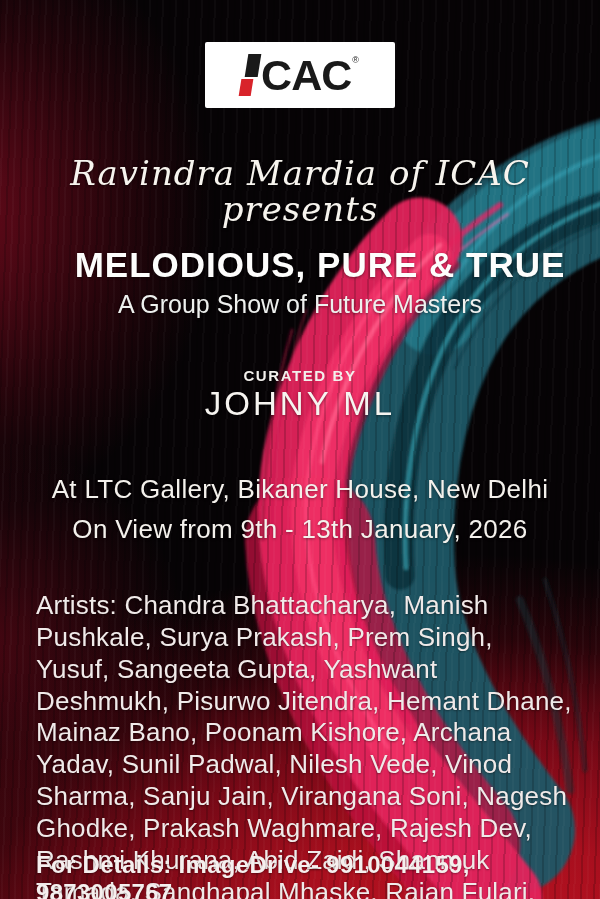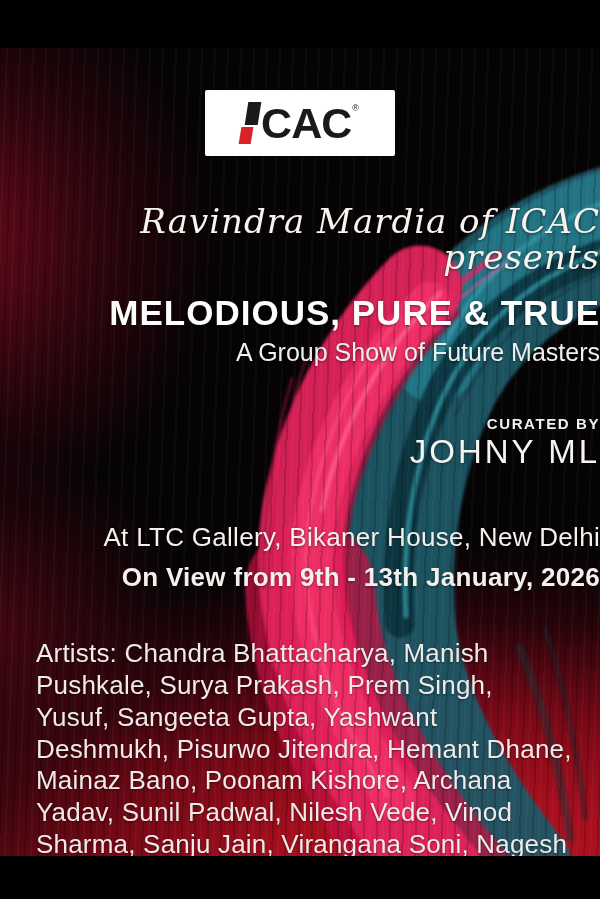--- a/index.html
+++ b/index.html
@@ -1,20 +1,19 @@
 <!DOCTYPE html>
 <html><head>
 <meta charset="utf-8">
 <style>
   html,body{margin:0;padding:0;background:#000;}
   .poster{
-    position:relative;width:600px;height:808px;overflow:hidden;
+    position:relative;width:600px;height:899px;overflow:hidden;
     font-family:"Liberation Sans",sans-serif;color:#f4f1ec;
     background:#4d7c0f;
-    margin-top:48px;
   }
   
   .bg-base{
     position:absolute;inset:0;
     background:
       radial-gradient(ellipse 135% 62% at 78% 110%, #c11321 0%, #a80f1e 28%, rgba(130,9,24,0.88) 46%, rgba(70,5,14,0.5) 63%, rgba(0,0,0,0) 78%),
       radial-gradient(ellipse 58% 46% at -6% 24%, rgba(112,10,28,0.9) 0%, rgba(64,6,16,0.55) 45%, rgba(0,0,0,0) 72%),
       radial-gradient(ellipse 52% 34% at -4% 72%, rgba(92,8,22,0.75) 0%, rgba(0,0,0,0) 68%),
       linear-gradient(0deg, rgba(140,11,25,0.5) 0%, rgba(70,6,14,0.25) 18%, rgba(0,0,0,0) 34%),
       #060305;
@@ -22,21 +21,21 @@
   .brush{position:absolute;inset:0;}
   
   .streak-overlay{
     position:absolute;inset:0;pointer-events:none;opacity:.55;
     background:repeating-linear-gradient(92deg,
       rgba(0,0,0,0.30) 0px, rgba(0,0,0,0.30) 2px,
       rgba(0,0,0,0) 2px, rgba(0,0,0,0) 6px,
       rgba(255,255,255,0.05) 6px, rgba(255,255,255,0.05) 8px,
       rgba(0,0,0,0) 8px, rgba(0,0,0,0) 13px);
   }
-  .layer{position:absolute;left:0;right:0;text-align:right;line-height:1.05;}
+  .layer{position:absolute;left:0;right:0;text-align:center;line-height:1.05;}
   
   .logo-box{
     position:absolute;left:50%;top:42px;transform:translateX(-50%);
     width:190px;height:66px;background:#ffffff;border-radius:2px;
     display:flex;align-items:center;justify-content:center;
   }
   .logo-i{display:inline-block;width:16px;height:42px;position:relative;
     transform:skewX(-9deg);margin-right:3px;}
   .logo-i .i-top{position:absolute;top:0;left:3px;right:0;height:23px;background:#1a1a1a;}
   .logo-i .i-bot{position:absolute;bottom:0;left:0;right:4px;height:17px;background:#d8232a;}
@@ -46,21 +45,21 @@
     font-size:34px;letter-spacing:1px;color:#f7f4ee;text-shadow:0 1px 3px rgba(0,0,0,.5);}
   .title{top:247px;font-size:35px;font-weight:700;letter-spacing:1px;color:#fdfdfc;
     text-shadow:0 1px 3px rgba(0,0,0,.45);padding-left:40px;}
   .subtitle{top:291px;font-size:25px;font-weight:400;color:#eef0ee;
     text-shadow:0 1px 3px rgba(0,0,0,.45);}
   .curated-by{top:368px;font-size:15px;font-weight:700;letter-spacing:1.6px;color:#f2f0ec;}
   .curator{top:387px;font-size:33px;font-weight:300;letter-spacing:3px;color:#f6f4f0;
     text-shadow:0 1px 3px rgba(0,0,0,.4);}
   .venue{top:476px;font-size:26px;font-weight:500;letter-spacing:.3px;color:#f4f1ec;
     text-shadow:0 1px 3px rgba(0,0,0,.4);}
-  .dates{top:516px;font-size:26px;font-weight:700;letter-spacing:.3px;color:#f4f1ec;
+  .dates{top:516px;font-size:26px;font-weight:400;letter-spacing:.3px;color:#f4f1ec;
     text-shadow:0 1px 3px rgba(0,0,0,.4);}
   .artists{
     position:absolute;top:590px;left:36px;width:537px;text-align:left;
     font-size:26px;line-height:1.225;letter-spacing:.2px;color:#f0eae9;
     text-shadow:0 1px 2px rgba(0,0,0,.4);
   }
   .details{
     position:absolute;top:851px;left:36px;text-align:left;
     font-size:24px;font-weight:600;letter-spacing:.3px;color:#f5efee;
     text-shadow:0 1px 2px rgba(0,0,0,.35);

